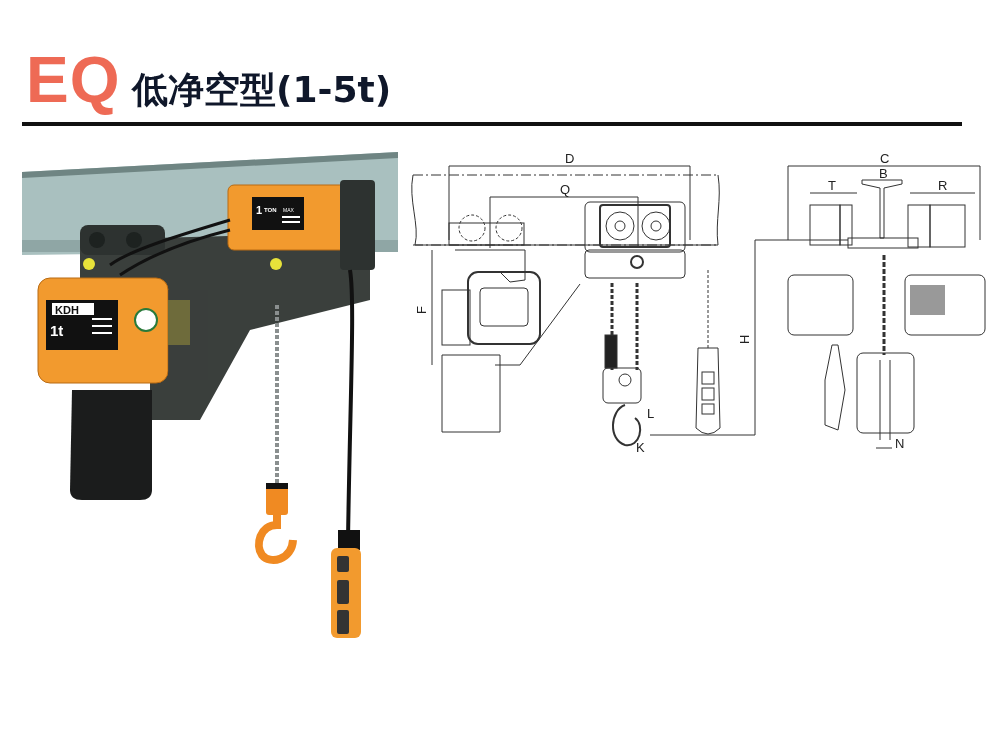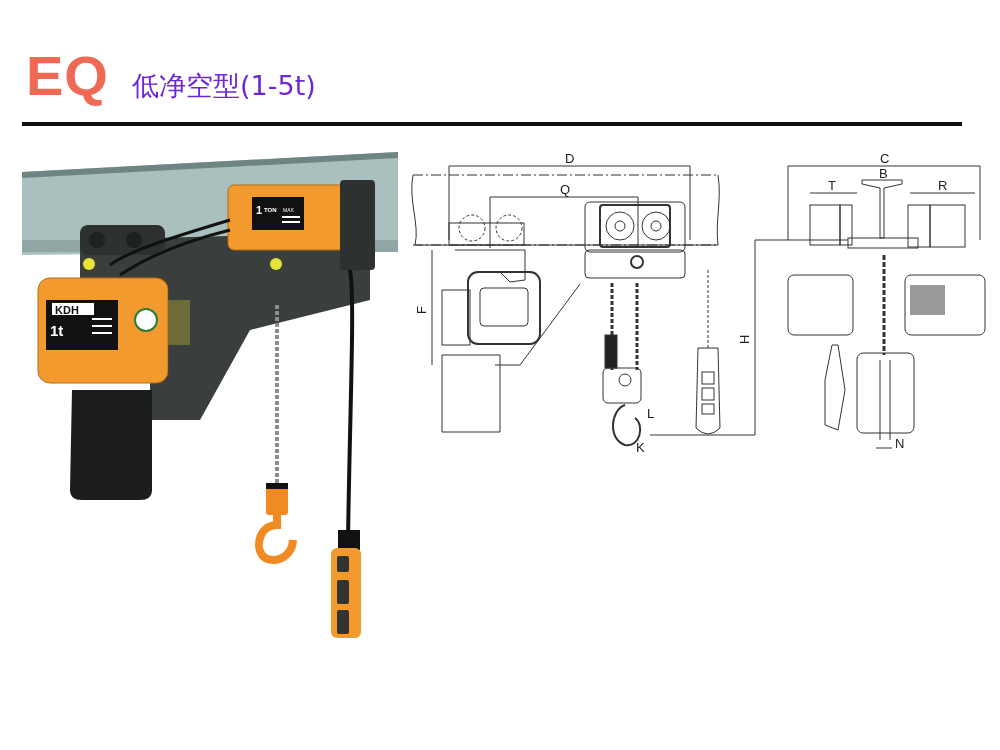--- a/index.html
+++ b/index.html
@@ -1,18 +1,18 @@
 <!DOCTYPE html>
 <html><head>
 <meta charset="utf-8">
 <style>
   html,body{margin:0;padding:0;background:#fff;}
   body{width:1000px;height:750px;position:relative;overflow:hidden;font-family:"DejaVu Sans",sans-serif;}
-  .title-eq{position:absolute;left:26px;top:48px;font-family:"Liberation Sans",sans-serif;font-weight:bold;font-size:56px;color:#ee6a55;letter-spacing:1px;line-height:1;}
-  .title-sub{position:absolute;left:132px;top:72px;font-family:"DejaVu Sans",sans-serif;font-weight:normal;font-size:27px;color:#6d28d9;line-height:1;}
+  .title-eq{position:absolute;left:26px;top:48px;font-family:"Liberation Sans",sans-serif;font-weight:bold;font-size:64px;color:#ee6a55;letter-spacing:1px;line-height:1;}
+  .title-sub{position:absolute;left:132px;top:72px;font-family:"DejaVu Sans",sans-serif;font-weight:bold;font-size:36px;color:#0f172a;line-height:1;}
   .rule{position:absolute;left:22px;top:122px;width:940px;height:4px;background:#111;}
   .photo{position:absolute;left:20px;top:150px;width:380px;height:520px;}
   .drawing{position:absolute;left:0;top:0;width:1000px;height:750px;pointer-events:none;}
   .dim{font-family:"Liberation Sans",sans-serif;font-size:13px;fill:#222;}
   svg text{font-family:"Liberation Sans",sans-serif;}
 </style>
 </head>
 <body>
 
 <div class="title-eq">EQ</div>

